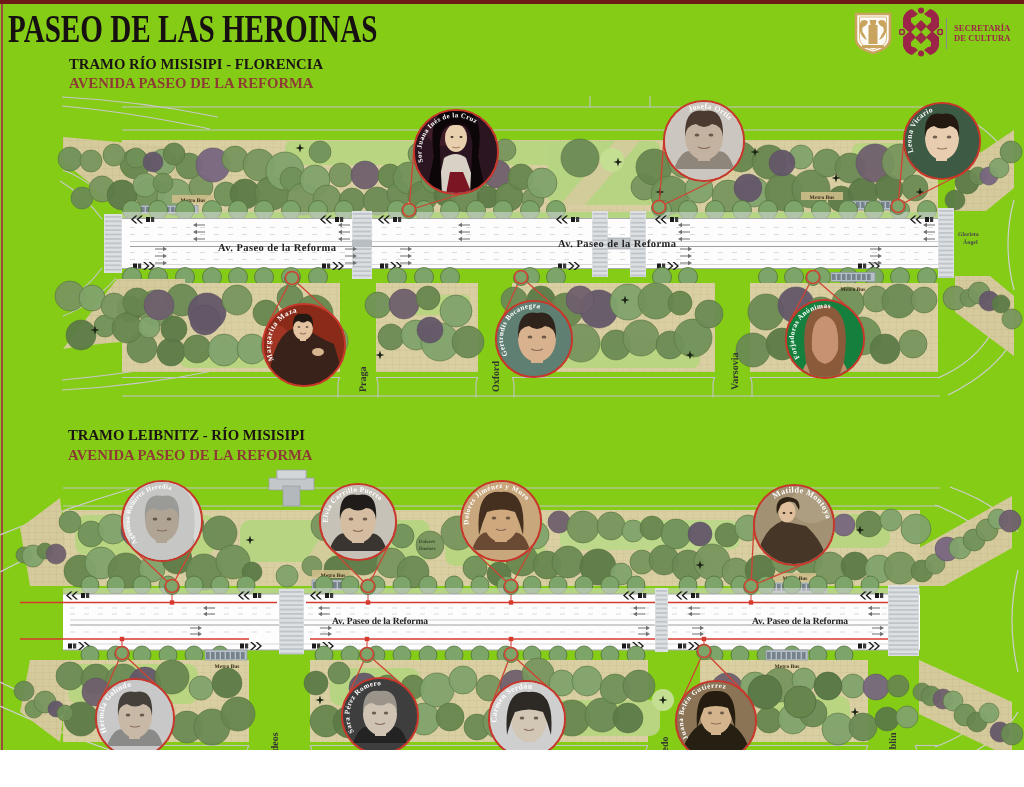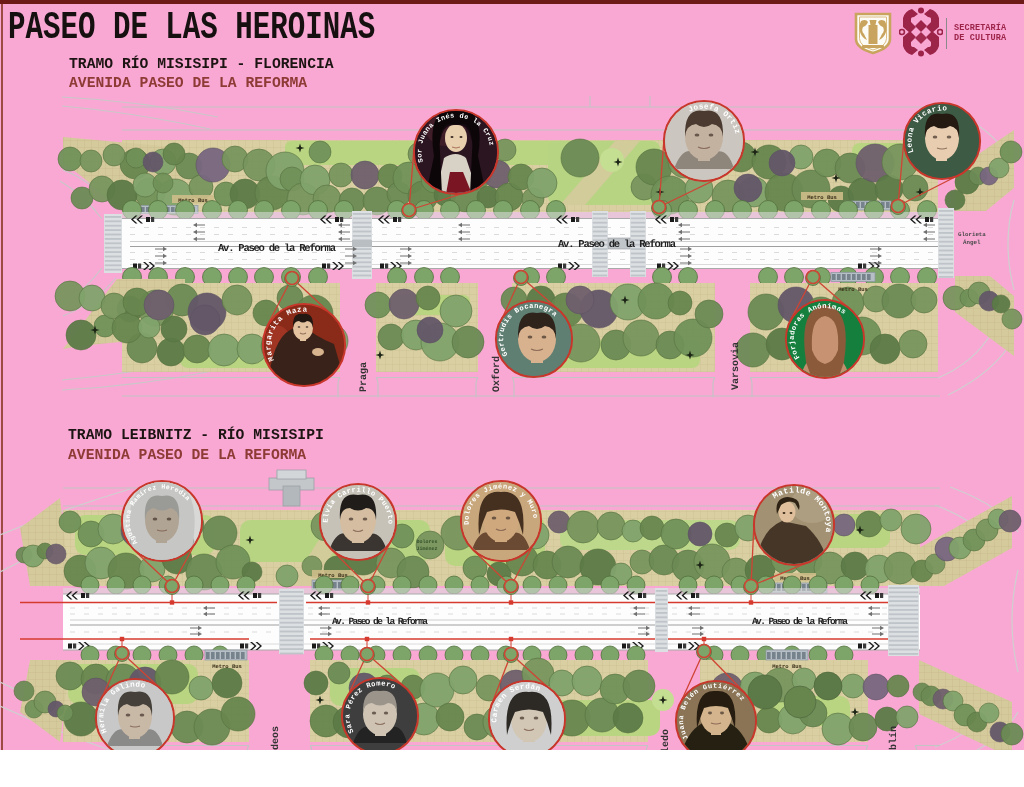--- a/index.html
+++ b/index.html
@@ -1,16 +1,16 @@
 <!DOCTYPE html>
 <html><head>
 <meta charset="utf-8">
 <style>
 html,body{margin:0;padding:0;background:#fff;-webkit-font-smoothing:antialiased}
-#page{position:relative;width:1024px;height:750px;background:#f9a8d4;overflow:hidden;font-family:Liberation Mono, monospace}
+#page{position:relative;width:1024px;height:750px;background:#84cc16;overflow:hidden;font-family:Liberation Serif, serif}
 .hdr{position:absolute;white-space:nowrap;transform-origin:left top}
 svg{position:absolute;left:0}
 text{text-rendering:geometricPrecision}
 </style>
 </head>
 <body>
 <div id="page">
 
 <div style="position:absolute;left:0;top:0;width:1024px;height:4px;background:#6e1a17"></div>
 

